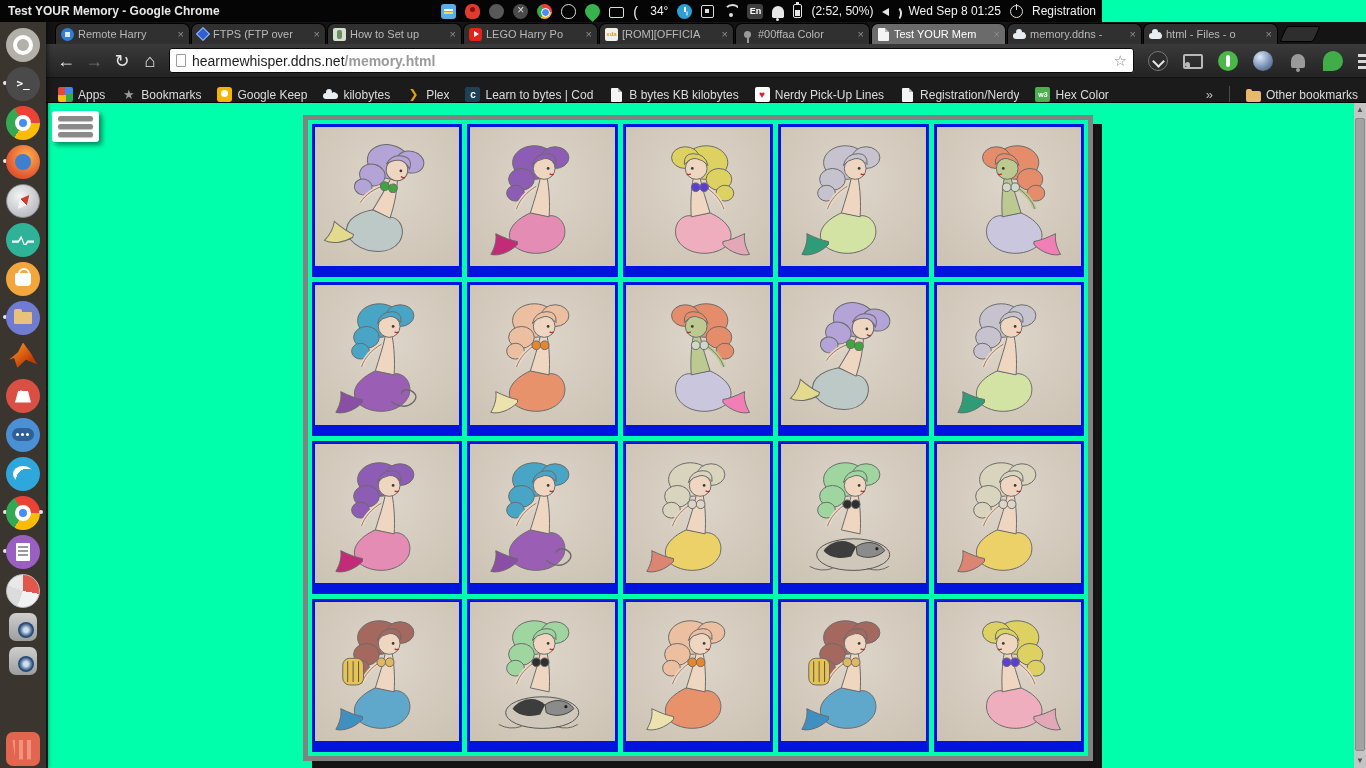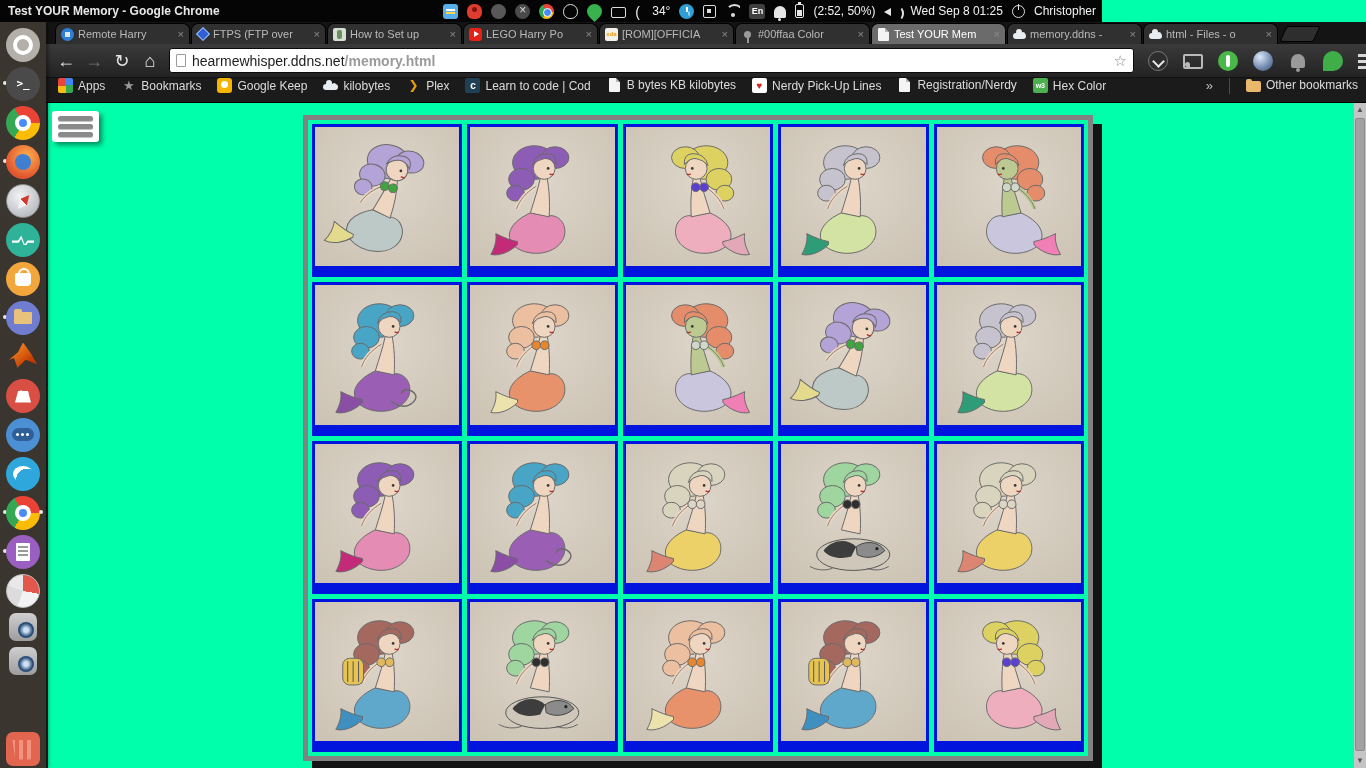--- a/index.html
+++ b/index.html
@@ -97,21 +97,21 @@
   .xt-pushbullet::after{content:"";position:absolute;left:8px;top:4px;width:4px;height:12px;background:#fff;border-radius:2px;}
   .xt-globe{border-radius:50%;background:radial-gradient(circle at 35% 30%,#dce8fa,#6f87ad 60%,#3c4f6e);}
   .xt-bell{background:#9a9a9a;border-radius:50% 50% 14% 14%;width:14px;height:14px;margin:2px 3px;}
   .xt-bell::after{content:"";position:absolute;left:5px;bottom:-4px;width:4px;height:4px;background:#9a9a9a;border-radius:50%;}
   .xt-voice{background:#3fae49;border-radius:50% 50% 50% 0;}
   .xt-menu{width:17px;}
   .xt-menu::after{content:"";position:absolute;left:0;top:3px;width:17px;height:3px;background:#d9d9d9;box-shadow:0 6px 0 #d9d9d9,0 12px 0 #d9d9d9;}
 
   
   .bookbar{position:absolute;left:0;top:78px;width:1366px;height:25px;background:#1b1b1b;
-           display:flex;align-items:flex-start;gap:16px;padding:0 8px 0 58px;color:#dcdcdc;
+           display:flex;align-items:flex-end;gap:16px;padding:0 8px 0 58px;color:#dcdcdc;
            font-size:12px;z-index:40;border-bottom:1px solid #000;}
   .bm{display:flex;align-items:center;gap:5px;white-space:nowrap;overflow:hidden;flex:0 1 auto;}
   .bmi{width:15px;height:15px;position:relative;flex:0 0 auto;font-size:10px;line-height:15px;text-align:center;}
   .bm-apps{border-radius:2px;background:conic-gradient(#4285f4 0 90deg,#34a853 0 180deg,#f9bc15 0 270deg,#e8453c 0);}
   .bm-star{color:#9a9a9a;font-size:13px;}
   .bm-keep{background:#f5b400;border-radius:3px;}
   .bm-keep::after{content:"";position:absolute;left:4px;top:3px;width:7px;height:7px;border-radius:50%;background:#fff;}
   .bm-plex{color:#e5a00d;font-weight:bold;font-size:12px;}
   .bm-codecademy{background:#204056;border-radius:2px;color:#fff;font-weight:bold;}
   .bm-doc{background:#f4f4f4;width:11px;height:14px;margin:0 2px;border-radius:1px;}
@@ -220,21 +220,21 @@
         <span class="ti ti-sync"></span>
         <span class="ti ti-cpu"></span>
         <span class="ti ti-wifi"></span>
         <span class="ti ti-en">En</span>
         <span class="ti ti-bell"></span>
         <span class="ti ti-batt"></span>
         <span class="ti txt">(2:52, 50%)</span>
         <span class="ti ti-vol"></span>
         <span class="ti txt">Wed Sep  8 01:25</span>
         <span class="ti ti-session"></span>
-        <span class="ti txt">Christopher</span>
+        <span class="ti txt">Registration</span>
       </span>
   </div>
 
   <div class="tabstrip" id="tabstrip">
       <div class="tab">
         <span class="fi fi-remote"></span>
         <span class="lbl">Remote Harry</span>
         <span class="cls">×</span>
       </div>
       <div class="tab">
@@ -319,21 +319,21 @@
       <span class="bm">
         <span class="bmi bm-cloud"></span>
         <span>kilobytes</span>
       </span>
       <span class="bm">
         <span class="bmi bm-plex">❯</span>
         <span>Plex</span>
       </span>
       <span class="bm">
         <span class="bmi bm-codecademy">c</span>
-        <span>Learn to code | Cod</span>
+        <span>Learn to bytes | Cod</span>
       </span>
       <span class="bm">
         <span class="bmi bm-doc"></span>
         <span>B bytes KB kilobytes</span>
       </span>
       <span class="bm">
         <span class="bmi bm-nerdy">♥</span>
         <span>Nerdy Pick-Up Lines</span>
       </span>
       <span class="bm">

